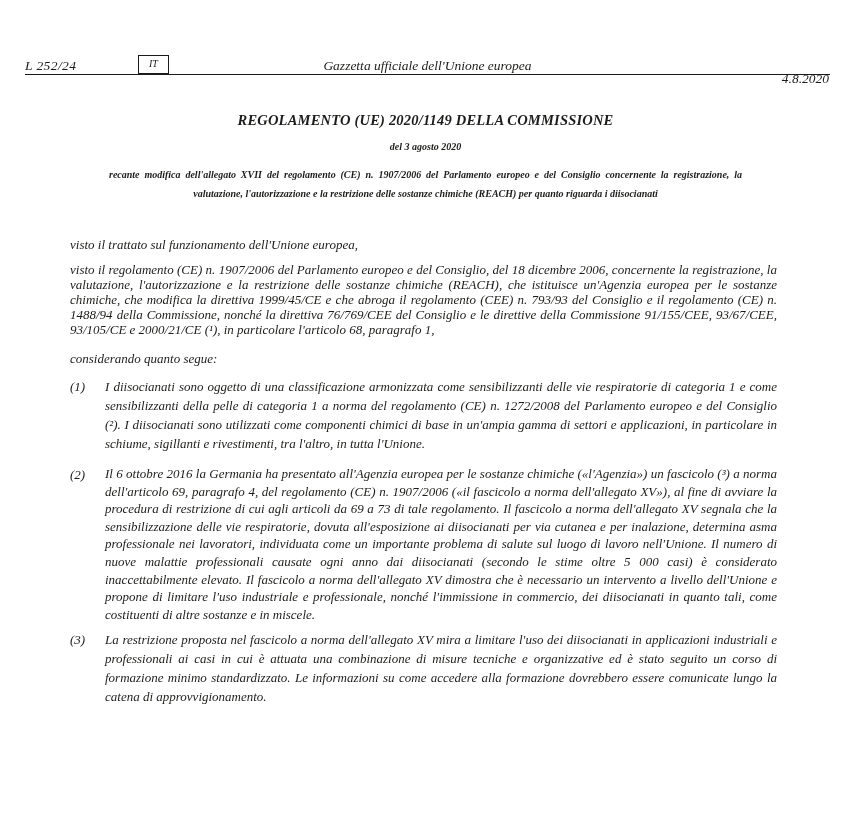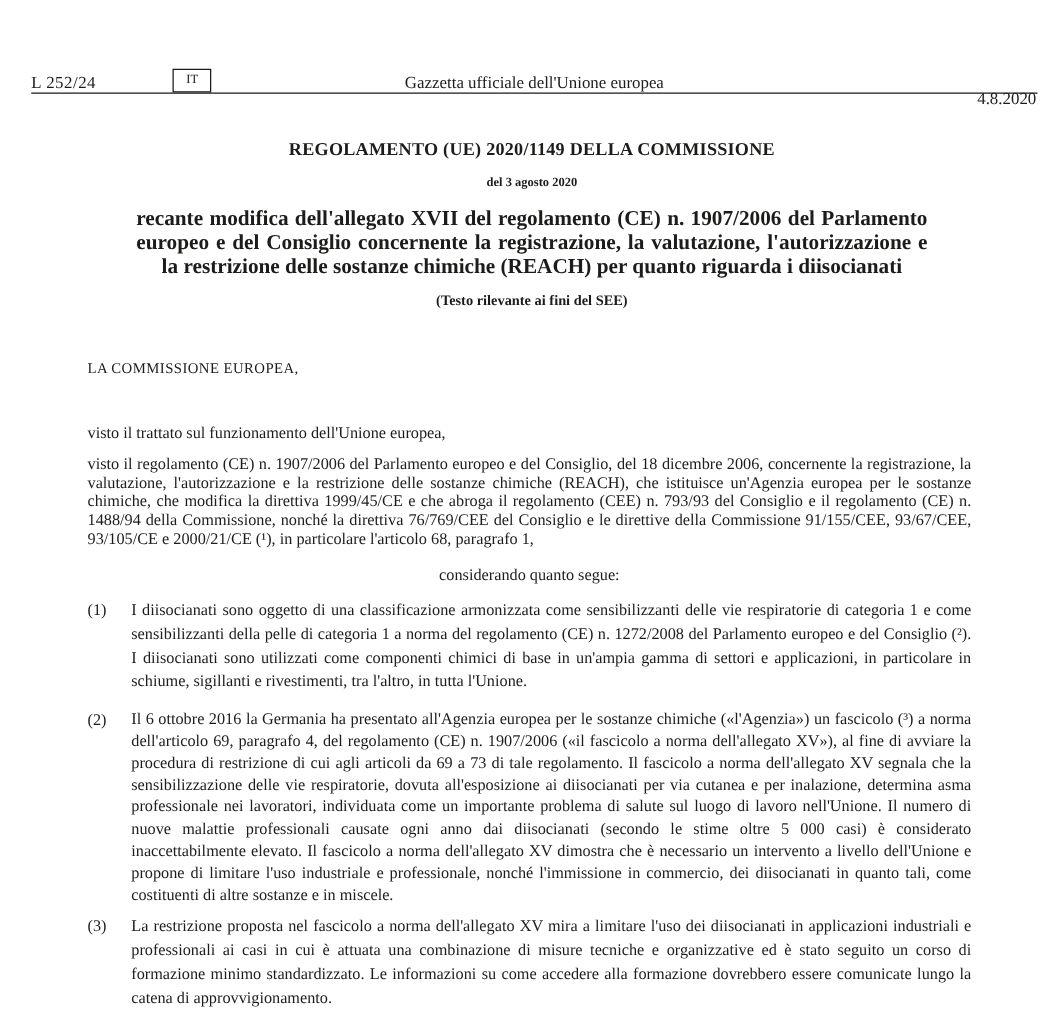--- a/index.html
+++ b/index.html
@@ -1,15 +1,15 @@
 <!DOCTYPE html>
 <html><head>
 <meta charset="utf-8">
 <style>
-  * { margin:0; padding:0; box-sizing:border-box; }
+  * { margin:0; padding:0; box-sizing:border-box;font-style:italic; }
   html,body { width:851px; height:818px; }
   body {
     background:#ffffff;
     color:#1c1c1a;
     font-family:"Liberation Serif", serif;
     overflow:hidden;
     position:relative;
   }
 
   
@@ -31,34 +31,34 @@
   }
   .journal { position:absolute; left:0; right:0; top:1px; text-align:center; }
   .hdate { position:absolute; right:1px; top:14px; }
 
   
   .title-block { text-align:center;margin-top:24px; }
   .reg-title   { margin-top:37px; font-weight:bold; font-size:14.5px; letter-spacing:0.2px; }
   .reg-date    { margin-top:12px; font-weight:bold; font-size:10px; }
   .reg-subtitle{
     margin:13px 109px 0 109px;
-    font-weight:bold; font-size:17px; line-height:19px;
+    font-weight:bold; font-size:10px; line-height:19px;
     text-align:justify; text-align-last:center;
   }
   .relevance   { margin-top:13px; font-weight:bold; font-size:11.5px; }
 
   
   .main { margin:0 74px 0 70px; font-size:13px; line-height:19px; }
   .opening  { margin-top:38px; font-size:11.8px; letter-spacing:0.35px; }
   .cit-treaty { margin-top:32px; }
   .cit-reg  {
     margin-top:8px;
     text-align:justify; line-height:15px;
   }
-  .recitals-intro { margin-top:12px;text-align:center; }
+  .recitals-intro { margin-top:12px; }
 
   .recitals { margin-top:9px; }
   .recital { display:flex; }
   .recital .num  { flex:none; width:35px; }
   .recital .text { flex:1; text-align:justify; line-height:19px; }
   .recital-2 { margin-top:12px; }
   .recital-2 .text { line-height:17.6px; }
   .recital-3 { margin-top:7px; }
 </style>
 </head>
@@ -68,25 +68,23 @@
   <span class="pagenum">L 252/24</span>
   <span class="langbox">IT</span>
   <span class="journal">Gazzetta ufficiale dell'Unione europea</span>
   <span class="hdate">4.8.2020</span>
 </div>
 
 <div class="title-block">
   <div class="reg-title">REGOLAMENTO (UE) 2020/1149 DELLA COMMISSIONE</div>
   <div class="reg-date">del 3 agosto 2020</div>
   <div class="reg-subtitle">recante modifica dell'allegato XVII del regolamento (CE) n. 1907/2006 del Parlamento europeo e del Consiglio concernente la registrazione, la valutazione, l'autorizzazione e la restrizione delle sostanze chimiche (REACH) per quanto riguarda i diisocianati</div>
-  <div class="relevance">(Testo rilevante ai fini del SEE)</div>
 </div>
 
 <div class="main">
-  <div class="opening">LA COMMISSIONE EUROPEA,</div>
   <div class="cit-treaty">visto il trattato sul funzionamento dell'Unione europea,</div>
   <div class="cit-reg">visto il regolamento (CE) n. 1907/2006 del Parlamento europeo e del Consiglio, del 18 dicembre 2006, concernente la registrazione, la valutazione, l'autorizzazione e la restrizione delle sostanze chimiche (REACH), che istituisce un'Agenzia europea per le sostanze chimiche, che modifica la direttiva 1999/45/CE e che abroga il regolamento (CEE) n. 793/93 del Consiglio e il regolamento (CE) n. 1488/94 della Commissione, nonché la direttiva 76/769/CEE del Consiglio e le direttive della Commissione 91/155/CEE, 93/67/CEE, 93/105/CE e 2000/21/CE (¹), in particolare l'articolo 68, paragrafo 1,</div>
   <div class="recitals-intro">considerando quanto segue:</div>
 
   <div class="recitals">
     <div class="recital recital-1">
       <span class="num">(1)</span>
       <span class="text">I diisocianati sono oggetto di una classificazione armonizzata come sensibilizzanti delle vie respiratorie di categoria 1 e come sensibilizzanti della pelle di categoria 1 a norma del regolamento (CE) n. 1272/2008 del Parlamento europeo e del Consiglio (²). I diisocianati sono utilizzati come componenti chimici di base in un'ampia gamma di settori e applicazioni, in particolare in schiume, sigillanti e rivestimenti, tra l'altro, in tutta l'Unione.</span>
     </div>
     <div class="recital recital-2">

